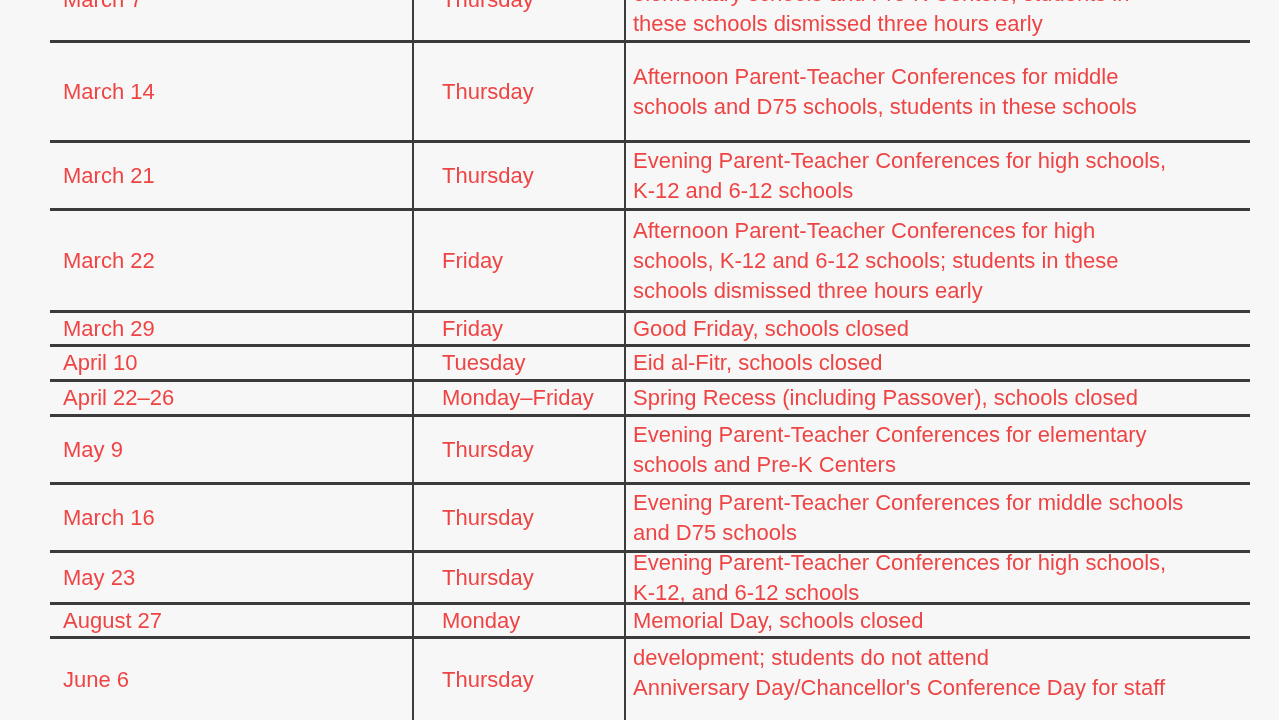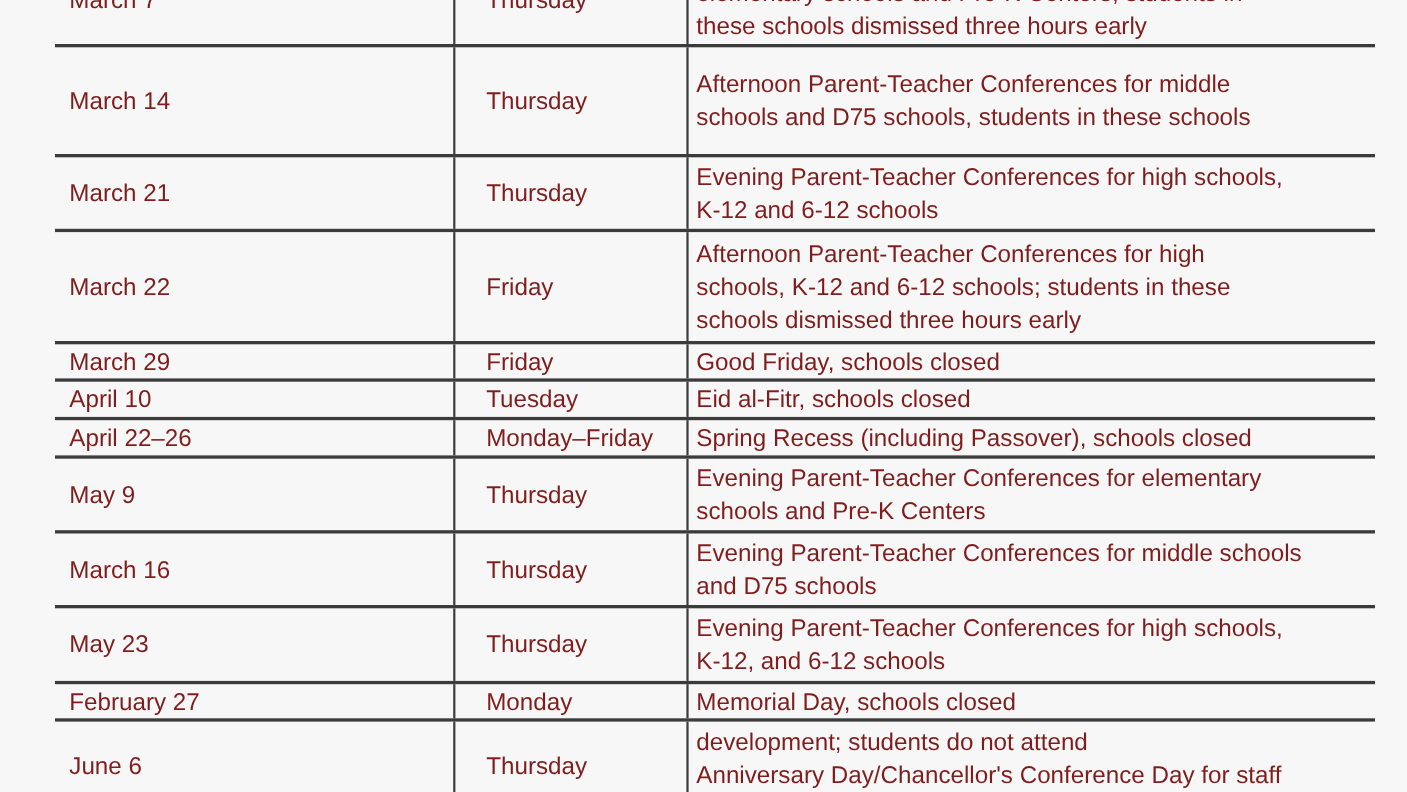--- a/index.html
+++ b/index.html
@@ -2,35 +2,35 @@
 <html><head>
 <meta charset="utf-8">
 <style>
   html,body{margin:0;padding:0;}
   #screen{
     position:relative;
     width:1279px;height:720px;
     overflow:hidden;
     background:#f7f7f7;
     font-family:"Liberation Sans", sans-serif;
-    color:#7f1d1d;
+    color:#ef4444;
   }
   #cal-table{
     position:absolute;
     left:50px;top:-21px;
     width:1200px;
   }
   .row{
     display:flex;
     box-sizing:border-box;
     border-bottom:3px solid #3b3b3b;
     width:1200px;
   }
   .h64{height:64px}.h100{height:100px}.h68{height:68px}.h102{height:102px}
-  .h34{height:34px}.h35{height:35px}.h69{height:69px}.h84{height:84px}
+  .h34{height:34px}.h35{height:35px}.h69{height:52px}.h84{height:84px}
   .cell{
     box-sizing:border-box;
     display:flex;flex-direction:column;justify-content:center;
     font-size:22px;line-height:30px;
     overflow:hidden;
   }
   .c-date{width:362px;padding-left:13px;}
   .c-day{width:212px;border-left:2px solid #3b3b3b;padding-left:28px;}
   .c-desc{width:626px;border-left:2px solid #3b3b3b;padding-left:7px;padding-right:4px;}
   .row-cut-top .cell{justify-content:flex-start;}
@@ -167,21 +167,21 @@
           <span>Thursday</span>
         </div>
       <div class="cell c-desc">
         <div class="desc-line">Evening Parent-Teacher Conferences for high schools,</div>
         <div class="desc-line">K-12, and 6-12 schools</div>
       </div>
     </div>
 
     <div class="row h34">
       <div class="cell c-date">
-          <span>February 27</span>
+          <span>August 27</span>
         </div>
       <div class="cell c-day">
           <span>Monday</span>
         </div>
       <div class="cell c-desc">
         <div class="desc-line">Memorial Day, schools closed</div>
       </div>
     </div>
 
     <div class="row h84 row-cut-bottom">

